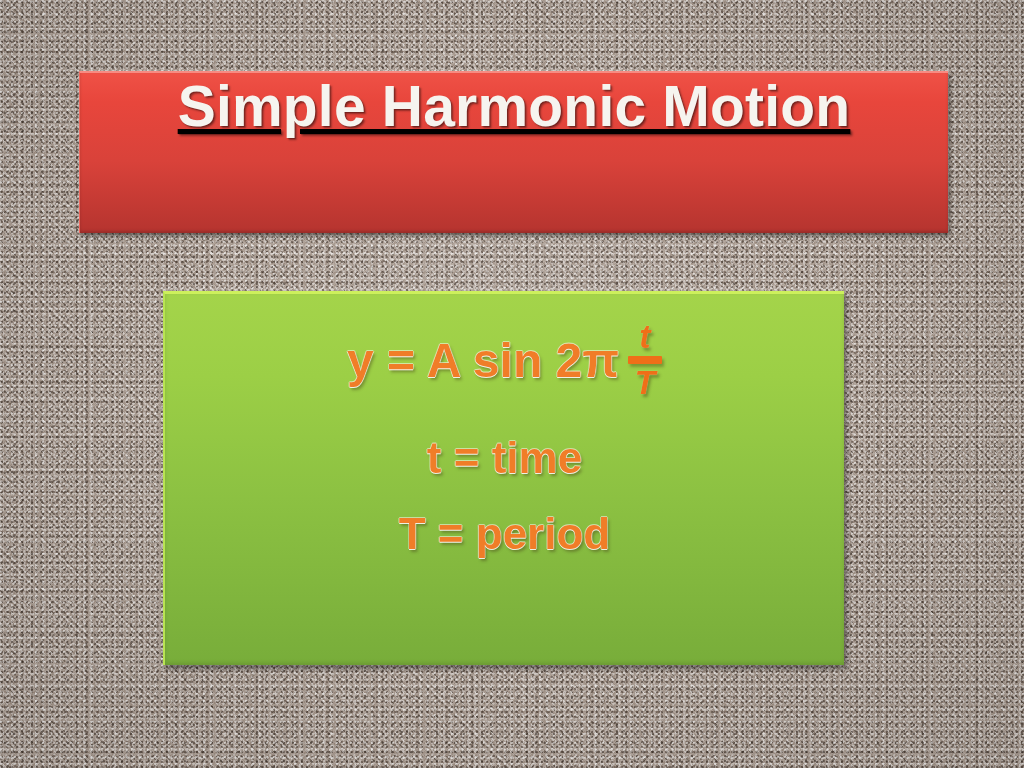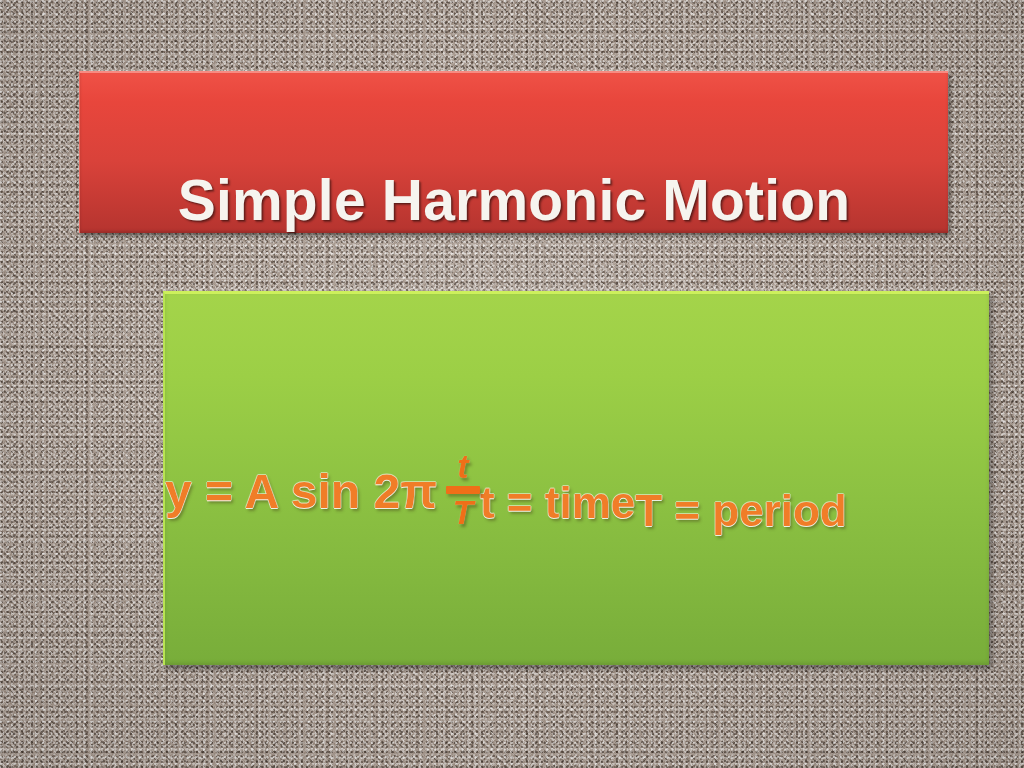--- a/index.html
+++ b/index.html
@@ -71,51 +71,52 @@
     top: 71px;
     width: 868px;
     height: 160px;
     background: linear-gradient(to bottom, #ef5146 0%, #e8463c 18%, #d9423a 55%, #b5342f 100%);
     border-top: 2px solid #f78b82;
     border-left: 1px solid #ef6b61;
     box-shadow:
       2px 3px 4px rgba(0,0,0,.42),
       inset 0 -2px 3px rgba(0,0,0,.16);
     display: flex;
-    align-items: flex-end;
+    align-items: flex-start;
     justify-content: center;
+    text-decoration: underline;
   }
 
   #title-text {
     font-family: "Liberation Sans", sans-serif;
     font-size: 57px;
     font-weight: bold;
     color: #f6f4ef;
     letter-spacing: .2px;
     text-shadow:
       2px 2px 2px rgba(0,0,0,.38),
       1px 1px 0 rgba(0,0,0,.18);
     white-space: nowrap;
   }
 
   
   #formula-box {
     position: absolute;
     left: 163px;
     top: 291px;
-    width: 826px;
+    width: 681px;
     height: 374px;
     background: linear-gradient(to bottom, #a4d44a 0%, #9ccf46 22%, #8cc142 55%, #78ad3a 100%);
     border-top: 3px solid #cdf05c;
     border-left: 2px solid #b9e452;
     box-shadow:
       3px 4px 5px rgba(0,0,0,.38),
       inset 0 -2px 4px rgba(0,0,0,.12);
     display: flex;
-    flex-direction: row;
+    flex-direction: column;
     align-items: center;
     justify-content: flex-start;
     padding-top: 14px;
     box-sizing: border-box;
   }
 
   
   .wa {
     font-family: "Liberation Sans", sans-serif;
     font-weight: bold;
@@ -172,21 +173,21 @@
     box-shadow: 2px 3px 3px rgba(60,50,20,.35);
   }
 
   
   .def-line {
     font-size: 44px;
     text-align: center;
   }
   #def-amplitude { margin-top: 34px; }
   #def-time      { margin-top: 32px; text-align: center; }
-  #def-period    { margin-top: 48px; }
+  #def-period    { margin-top: 32px; }
 </style>
 </head>
 <body>
 
 <div id="slide">
 
   <div id="slide-bg"></div>
   <div id="slide-noise"></div>
   <div id="slide-vignette"></div>
 

